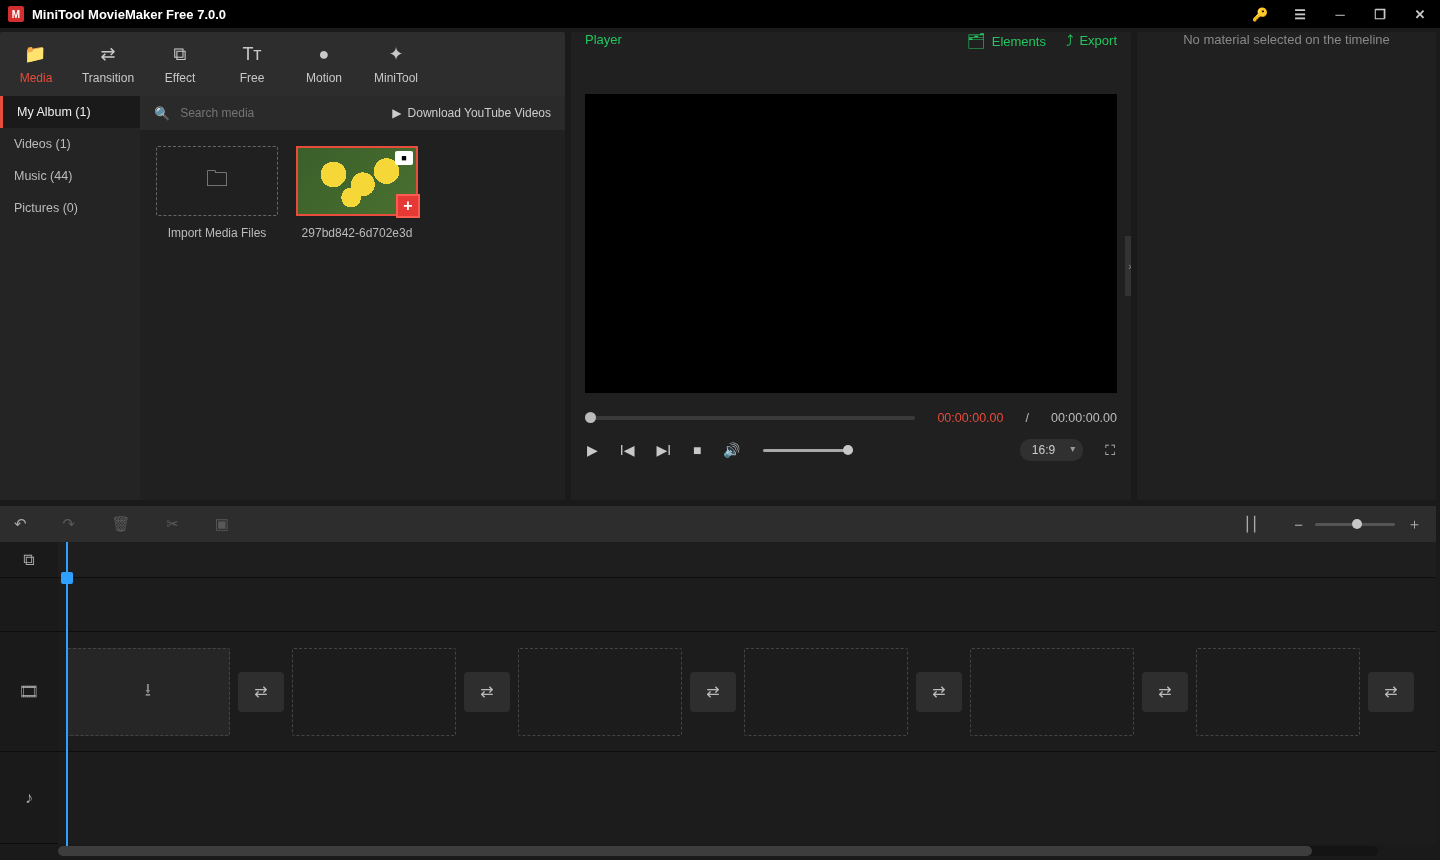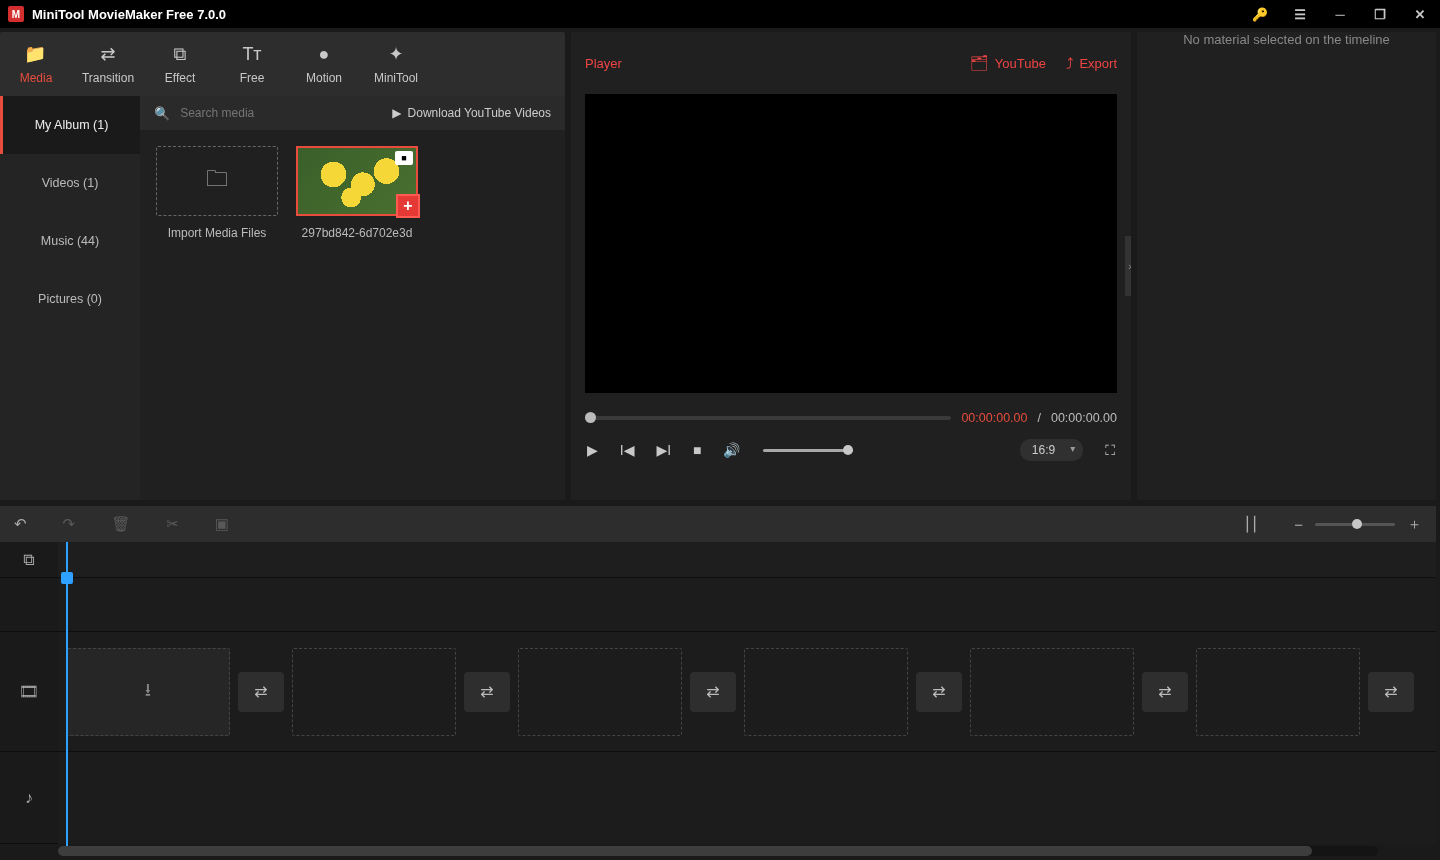--- a/index.html
+++ b/index.html
@@ -17,47 +17,47 @@
   .panel { background: #202020; border-radius: 2px; display: flex; flex-direction: column; overflow: hidden; }
 
   
   .media-panel { grid-column: 1; grid-row: 1; }
   .ribbon { display: flex; background: #2d2d2d; }
   .ribbon-tab { width: 72px; height: 64px; display: flex; flex-direction: column; align-items: center; justify-content: center; gap: 6px; font-size: 12px; color: #c8c8c8; position: relative; }
   .ribbon-tab.active { color: #e74c3c; }
   .ribbon-tab .icon { font-size: 18px; }
   .media-body { flex: 1; display: flex; }
   .media-sidebar { width: 140px; background: #242424; }
-  .media-side-item { padding: 22px 14px; font-size: 12.5px; color: #bbb; text-align: center; }
+  .media-side-item { padding: 9px 14px; font-size: 12.5px; color: #bbb; }
   .media-side-item.active { background: #1a1a1a; border-left: 3px solid #e74c3c; color: #eee; }
   .media-content { flex: 1; display: flex; flex-direction: column; }
   .media-toolbar { height: 34px; display: flex; align-items: center; padding: 0 14px; gap: 10px; background: #2a2a2a; font-size: 12px; color: #999; }
   .search-icon { font-size: 13px; }
   .search-input { flex: 1; background: transparent; border: none; color: #22c55e; font-size: 12px; outline: none; }
   .dl-link { display: flex; align-items: center; gap: 6px; font-size: 12px; color: #ccc; }
   .media-grid { padding: 16px; display: flex; gap: 18px; align-items: flex-start; }
   .media-item { width: 122px; display: flex; flex-direction: column; align-items: center; gap: 10px; font-size: 12px; color: #bbb; text-align: center; }
   .import-box { width: 122px; height: 70px; border: 1px dashed #666; border-radius: 2px; display: flex; align-items: center; justify-content: center; font-size: 22px; color: #bbb; }
   .thumb { width: 122px; height: 70px; border: 2px solid #e74c3c; position: relative; background: radial-gradient(circle at 30% 40%, #f5d838 0 14%, transparent 14%),
                                                                        radial-gradient(circle at 55% 55%, #f5d838 0 16%, transparent 16%),
                                                                        radial-gradient(circle at 75% 35%, #f5d838 0 13%, transparent 13%),
                                                                        radial-gradient(circle at 45% 75%, #f5d838 0 12%, transparent 12%),
                                                                        linear-gradient(135deg, #3a5f2a, #4a7030); }
   .thumb .vid-badge { position: absolute; top: 3px; right: 3px; width: 18px; height: 14px; background: #fff; border-radius: 2px; display: flex; align-items: center; justify-content: center; font-size: 9px; color: #000; }
   .thumb .plus-badge { position: absolute; bottom: -4px; right: -4px; width: 24px; height: 24px; background: #e53935; border: 2px solid #ff5a50; display: flex; align-items: center; justify-content: center; color: #fff; font-size: 16px; font-weight: bold; line-height: 1; }
 
   
   .player-panel { grid-column: 2; grid-row: 1; position: relative; }
-  .player-header { height: 62px; display: flex; align-items: center; padding: 0 14px; font-size: 13px; color: #ef4444; }
+  .player-header { height: 62px; display: flex; align-items: flex-start; padding: 0 14px; font-size: 13px; color: #22c55e; }
   .player-header .spacer { flex: 1; }
   .player-action { display: flex; align-items: center; gap: 6px; margin-left: 20px; font-size: 13px; }
   .player-action .icon { font-size: 15px; }
   .preview-area { flex: 1; display: flex; flex-direction: column; align-items: center; padding: 0 14px; }
   .preview { width: 100%; aspect-ratio: 16/9; background: #000; }
-  .seek-row { width: 100%; display: flex; align-items: center; gap: 10px; margin-top: 18px; font-size: 12.5px; }
+  .seek-row { width: 100%; display: flex; align-items: center; gap: 22px; margin-top: 18px; font-size: 12.5px; }
   .seek-bar { flex: 1; height: 4px; background: #3a3a3a; position: relative; border-radius: 2px; }
   .seek-bar::before { content: ""; position: absolute; left: 0; top: -4px; width: 11px; height: 11px; background: #bbb; border-radius: 50%; }
   .time-cur { color: #e74c3c; }
   .time-sep, .time-total { color: #bbb; }
   .controls-row { width: 100%; display: flex; align-items: center; gap: 22px; margin-top: 14px; padding: 0 2px 10px; }
   .ctrl-btn { color: #c8c8c8; font-size: 14px; }
   .vol-slider { width: 90px; height: 3px; background: #a8a8a8; border-radius: 2px; position: relative; }
   .vol-slider::after { content: ""; position: absolute; right: 0; top: -4px; width: 10px; height: 10px; background: #c8c8c8; border-radius: 50%; }
   .ratio-select { margin-left: auto; background: #303030; padding: 4px 28px 4px 12px; font-size: 12px; color: #ccc; position: relative; border-radius: 10px; }
   .ratio-select::after { content: "▾"; position: absolute; right: 8px; top: 4px; font-size: 10px; color: #999; }
@@ -176,21 +176,21 @@
       </div>
     </div>
   </div>
 
   <div class="panel player-panel">
     <div class="player-header">
       <span>Player</span>
       <span class="spacer"></span>
       <span class="player-action">
         <span class="icon">🗂</span>
-        <span>YouTube</span>
+        <span>Elements</span>
       </span>
       <span class="player-action">
         <span class="icon">⤴</span>
         <span>Export</span>
       </span>
     </div>
     <div class="preview-area">
       <div class="preview"></div>
       <div class="seek-row">
         <div class="seek-bar"></div>

